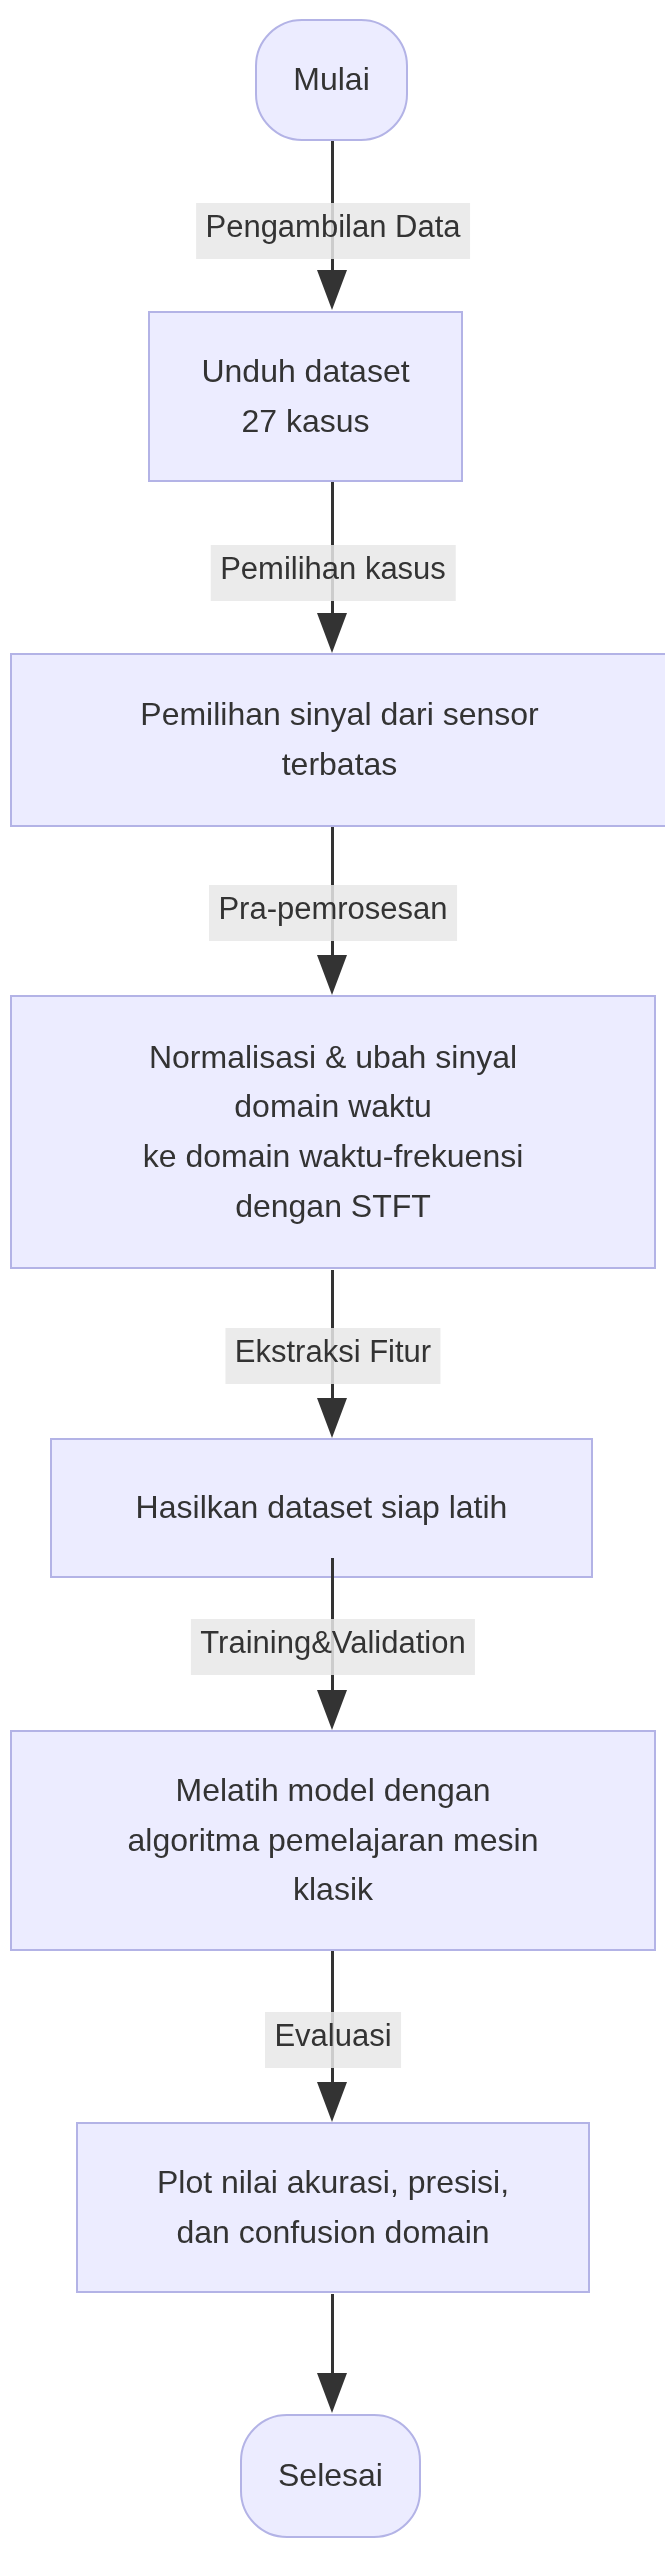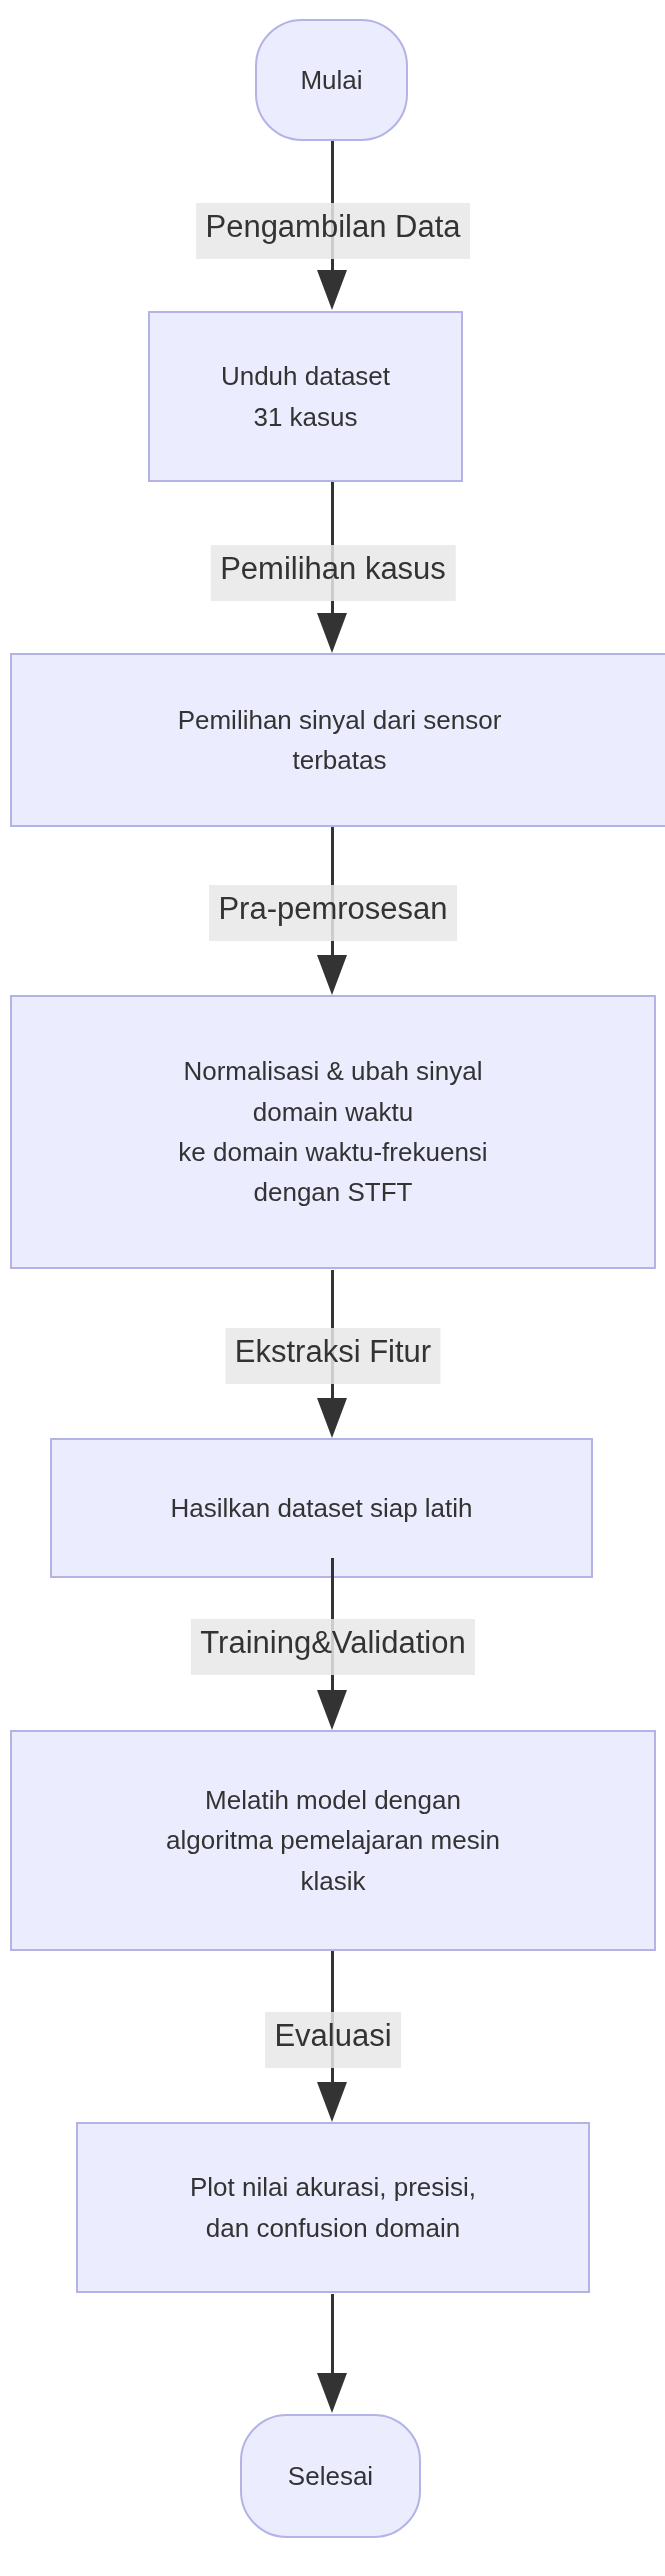--- a/index.html
+++ b/index.html
@@ -20,21 +20,21 @@
   .node {
     position: absolute;
     box-sizing: border-box;
     background: #ECECFF;
     border: 2.7px solid #B3B3E6;
     color: #333333;
     display: flex;
     align-items: center;
     justify-content: center;
     text-align: center;
-    font-size: 26px;
+    font-size: 32px;
     line-height: 1.55;
     white-space: pre-line;
   }
   .stadium {
     border-radius: 47px;
   }
   
   .vline {
     position: absolute;
     left: 331px;
@@ -71,21 +71,21 @@
 
 <div class="canvas">
 
   <div class="node stadium" style="left:255px; top:19px; width:153px; height:122px;">Mulai</div>
 
   <div class="vline" style="top:141px; height:130px;"></div>
   <div class="arrowhead" style="top:270px;"></div>
   <div class="elabel" style="top:203px;">Pengambilan Data</div>
 
   <div class="node" style="left:148px; top:311px; width:315px; height:171px;">Unduh dataset
-31 kasus</div>
+27 kasus</div>
 
   <div class="vline" style="top:482px; height:131px;"></div>
   <div class="arrowhead" style="top:613px;"></div>
   <div class="elabel" style="top:545px;">Pemilihan kasus</div>
 
   <div class="node" style="left:10px; top:653px; width:659px; height:174px;">Pemilihan sinyal dari sensor
 terbatas</div>
 
   <div class="vline" style="top:827px; height:128px;"></div>
   <div class="arrowhead" style="top:955px;"></div>

